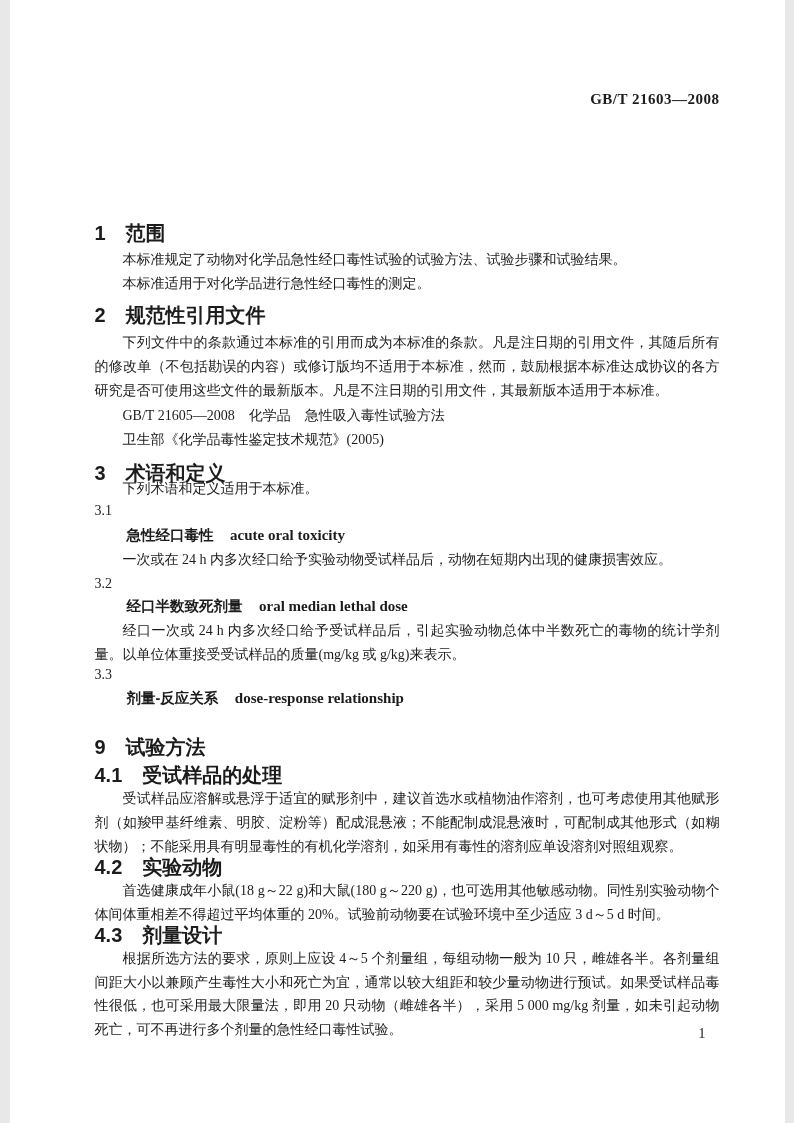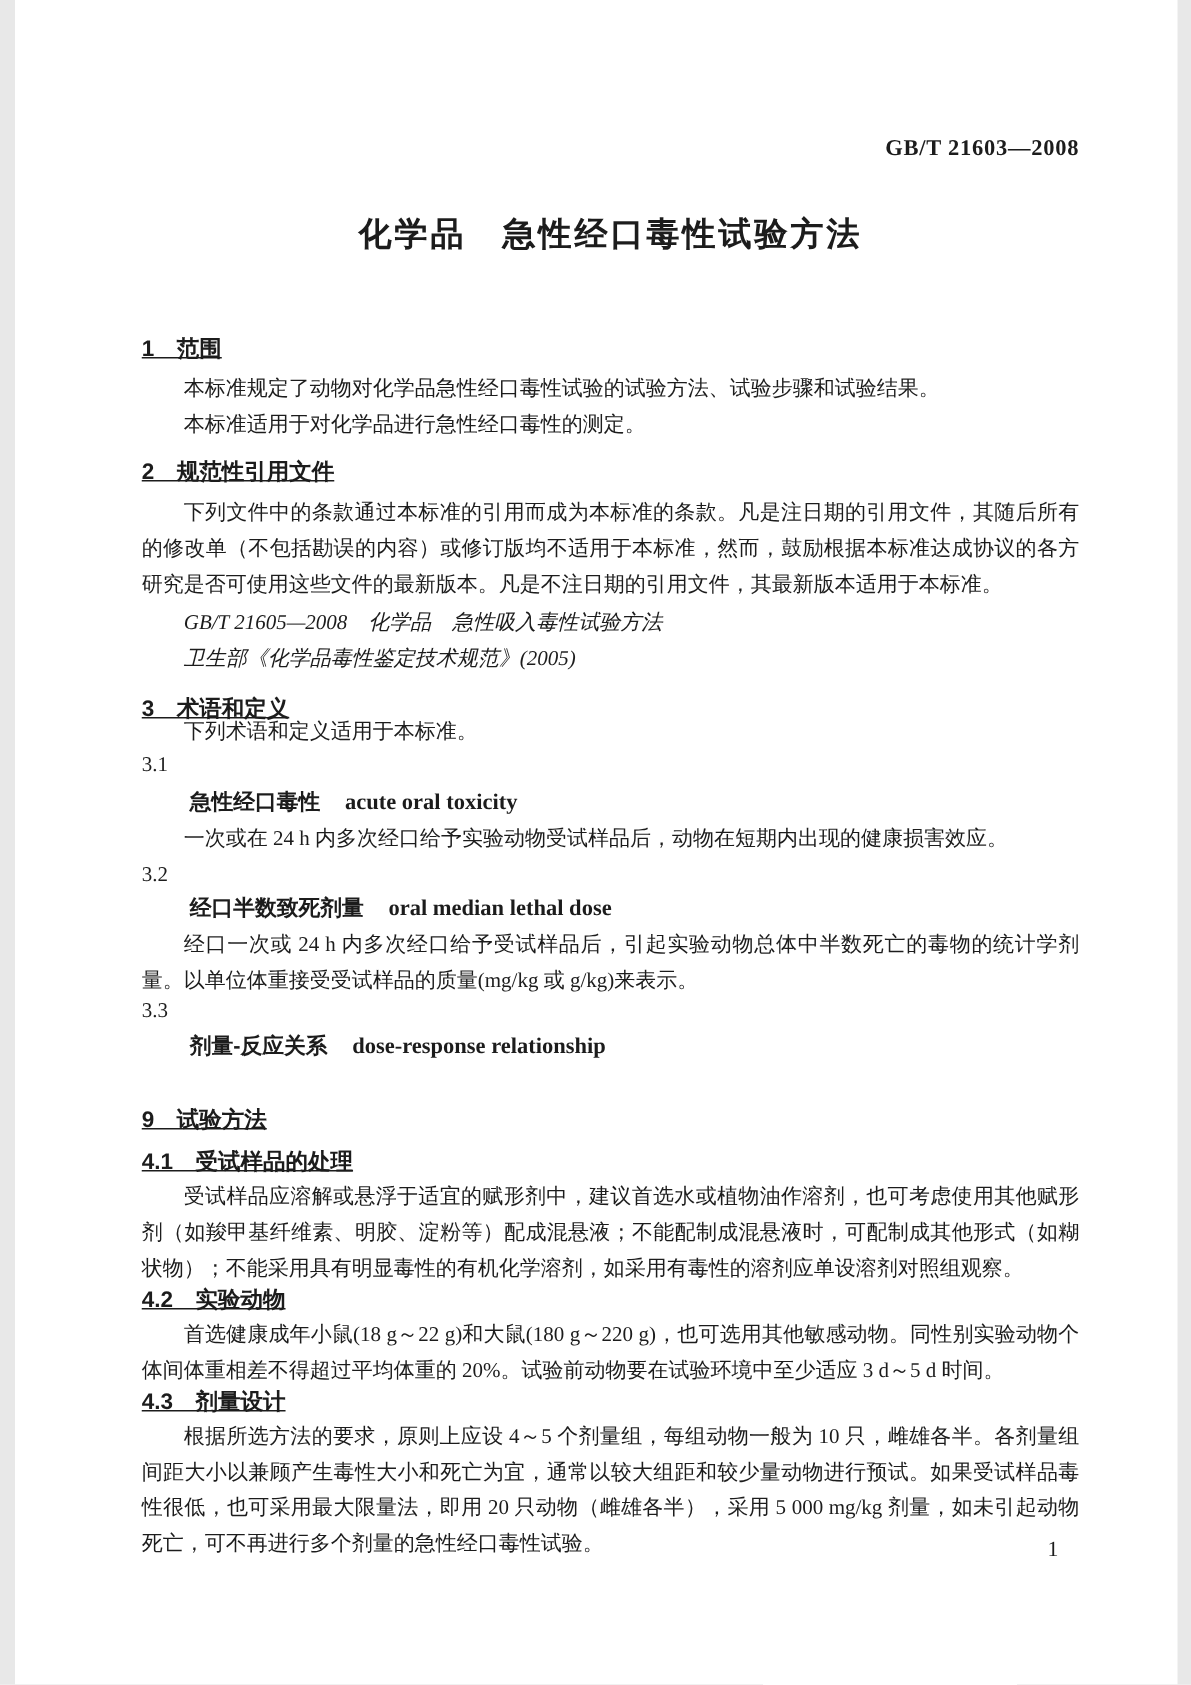--- a/index.html
+++ b/index.html
@@ -29,35 +29,33 @@
     text-align: center;
     font-family: "Liberation Sans", sans-serif;
     font-weight: bold;
     font-size: 22px;
     letter-spacing: 2px;
     line-height: 32px;
   }
   .sec-h {
     font-family: "Liberation Sans", sans-serif;
     font-weight: bold;
-    font-size: 15px;
+    font-size: 20px;
     line-height: 20px;
-    text-decoration: underline;
   }
   .body {
     font-size: 14px;
     line-height: 24px;
     text-align: justify;
     text-indent: 2em;
   }
   .ref {
     font-size: 14px;
     line-height: 24px;
     text-indent: 2em;
-    font-style: italic;
   }
   .clause-num {
     font-family: Liberation Serif, serif;
     font-size: 14px;
     line-height: 20px;
   }
   .term-line { line-height: 21px; padding-left: 2em; }
   .term-zh {
     font-family: "Liberation Sans", sans-serif;
     font-weight: bold;
@@ -81,21 +79,20 @@
     line-height: 20px;
   }
 </style>
 </head>
 <body>
 
 <div class="page">
 
   <div class="blk hdr">GB/T 21603—2008</div>
 
-  <div class="blk doc-title">化学品　急性经口毒性试验方法</div>
 
   <div class="blk sec-h" style="top:223px">1　范围</div>
   <p class="blk body" style="top:248px">本标准规定了动物对化学品急性经口毒性试验的试验方法、试验步骤和试验结果。</p>
   <p class="blk body" style="top:272px">本标准适用于对化学品进行急性经口毒性的测定。</p>
 
   <div class="blk sec-h" style="top:305px">2　规范性引用文件</div>
   <p class="blk body" style="top:331px">下列文件中的条款通过本标准的引用而成为本标准的条款。凡是注日期的引用文件，其随后所有的修改单（不包括勘误的内容）或修订版均不适用于本标准，然而，鼓励根据本标准达成协议的各方研究是否可使用这些文件的最新版本。凡是不注日期的引用文件，其最新版本适用于本标准。</p>
   <p class="blk ref" style="top:404px">GB/T 21605—2008　化学品　急性吸入毒性试验方法</p>
   <p class="blk ref" style="top:428px">卫生部《化学品毒性鉴定技术规范》(2005)</p>
 

